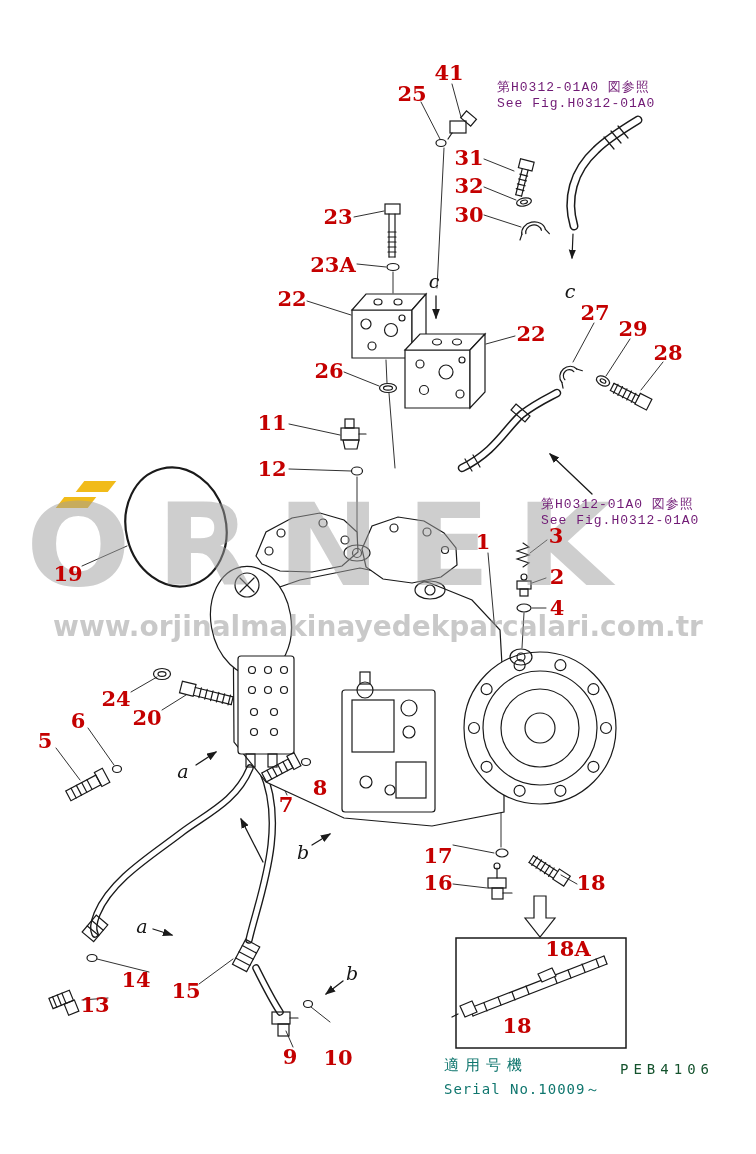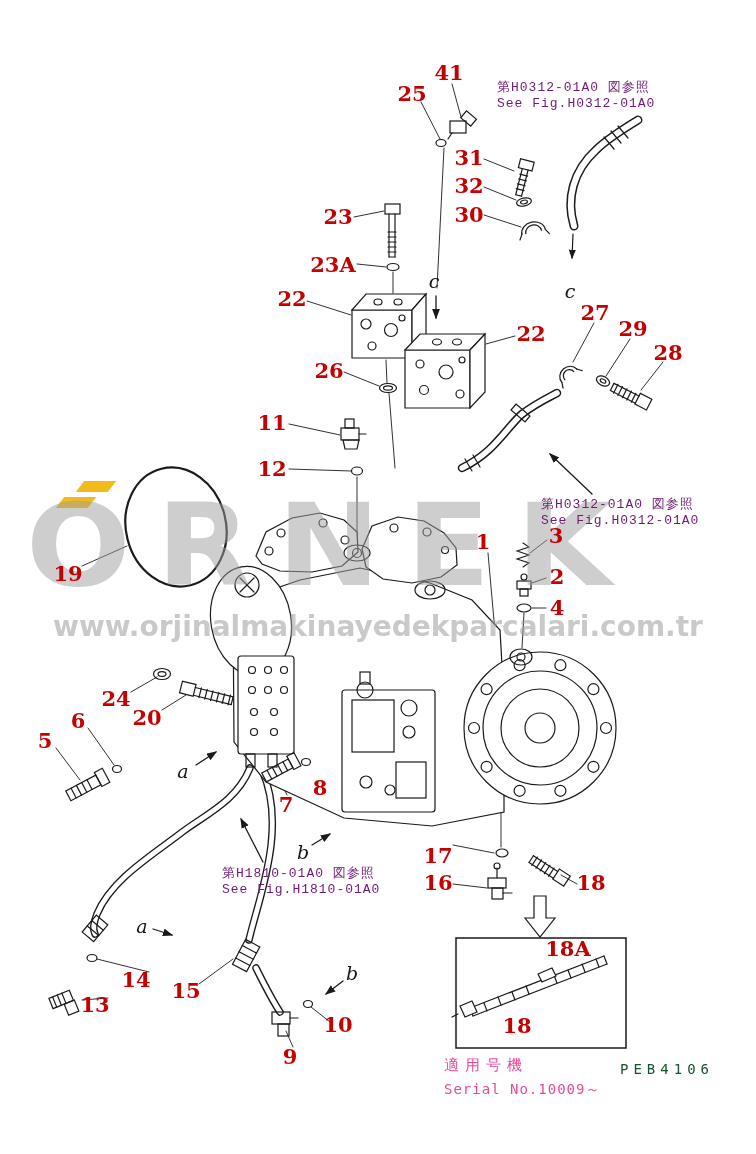--- a/index.html
+++ b/index.html
@@ -21,21 +21,21 @@
   .wm-accent i:nth-child(2) { left:80px; top:481px; }
   
   .overlay { position:absolute; inset:0; z-index:5; }
   .callout { position:absolute; transform:translate(-50%,-50%); font-family:"DejaVu Serif",serif;
              font-weight:bold; font-size:21px; color:var(--callout,#c00000); white-space:nowrap; }
   .letter { position:absolute; transform:translate(-50%,-50%); font-family:"DejaVu Serif",serif;
             font-style:italic; font-size:19px; color:#141414; }
   .ref { position:absolute; font-family:Liberation Mono, monospace; font-size:13px;
          line-height:16px; color:#701a75; letter-spacing:1px; white-space:nowrap; }
   .footer-left { position:absolute; left:444px; top:1056px; z-index:5;
-                 font-family:"DejaVu Sans Mono",monospace; color:#ec4899; }
+                 font-family:"DejaVu Sans Mono",monospace; color:#0f766e; }
   .footer-left .applicable { font-size:15px; letter-spacing:6px; }
   .footer-left .serial { font-size:14px; letter-spacing:1px; margin-top:6px; }
   .footer-right { position:absolute; left:620px; top:1061px; z-index:5;
                   font-family:"DejaVu Sans Mono",monospace; font-size:14px; letter-spacing:5px; color:#14532d; }
 </style>
 </head>
 <body>
 
 <div class="page">
 
@@ -465,21 +465,21 @@
       <div class="callout" style="left: 78px; top: 720px;">6</div>
       <div class="callout" style="left: 45px; top: 740px;">5</div>
       <div class="callout" style="left: 286px; top: 804px;">7</div>
       <div class="callout" style="left: 320px; top: 787px;">8</div>
       <div class="callout" style="left: 438px; top: 843px; margin-top: 12px;">17</div>
       <div class="callout" style="left: 438px; top: 882px;">16</div>
       <div class="callout" style="left: 591px; top: 882px;">18</div>
       <div class="callout" style="left: 136px; top: 979px;">14</div>
       <div class="callout" style="left: 95px; top: 1004px;">13</div>
       <div class="callout" style="left: 186px; top: 990px;">15</div>
-      <div class="callout" style="left: 338px; top: 1024px;">10</div>
+      <div class="callout" style="left: 338px; top: 1057px;">10</div>
       <div class="callout" style="left: 290px; top: 1056px;">9</div>
       <div class="callout" style="left: 568px; top: 948px;">18A</div>
       <div class="callout" style="left: 517px; top: 1025px;">18</div>
     </div>
   <div class="overlay" id="letter-layer">
       <div class="letter" style="left: 434px; top: 281px;">c</div>
       <div class="letter" style="left: 570px; top: 291px;">c</div>
       <div class="letter" style="left: 183px; top: 771px;">a</div>
       <div class="letter" style="left: 303px; top: 852px;">b</div>
       <div class="letter" style="left: 142px; top: 926px;">a</div>
@@ -487,24 +487,20 @@
     </div>
   <div class="overlay" id="ref-layer">
       <div class="ref" style="left: 497px; top: 80px;">
         <div>第H0312-01A0 図参照</div>
         <div>See Fig.H0312-01A0</div>
       </div>
       <div class="ref" style="left: 541px; top: 497px;">
         <div>第H0312-01A0 図参照</div>
         <div>See Fig.H0312-01A0</div>
       </div>
-      <div class="ref" style="left: 222px; top: 866px;">
-        <div>第H1810-01A0 図参照</div>
-        <div>See Fig.H1810-01A0</div>
-      </div>
     </div>
 
   <div class="footer-left">
     <div class="applicable">適用号機</div>
     <div class="serial">Serial No.10009～</div>
   </div>
   <div class="footer-right">PEB4106</div>
 
 </div>
 

